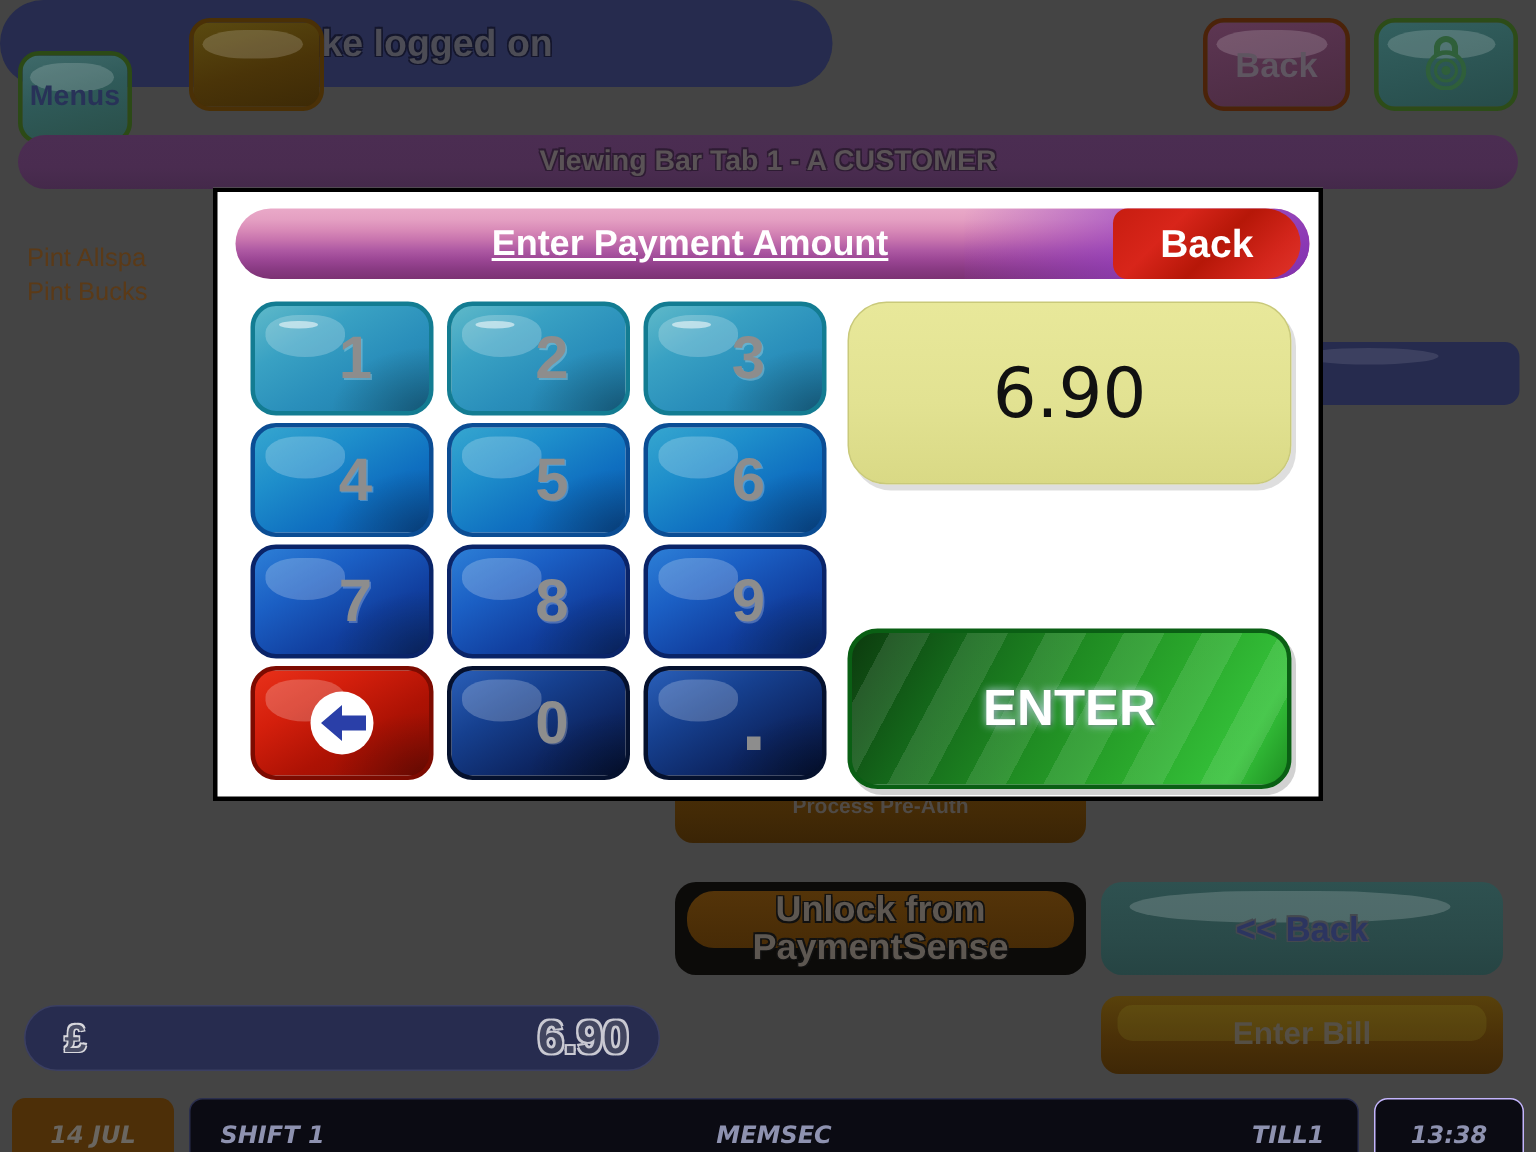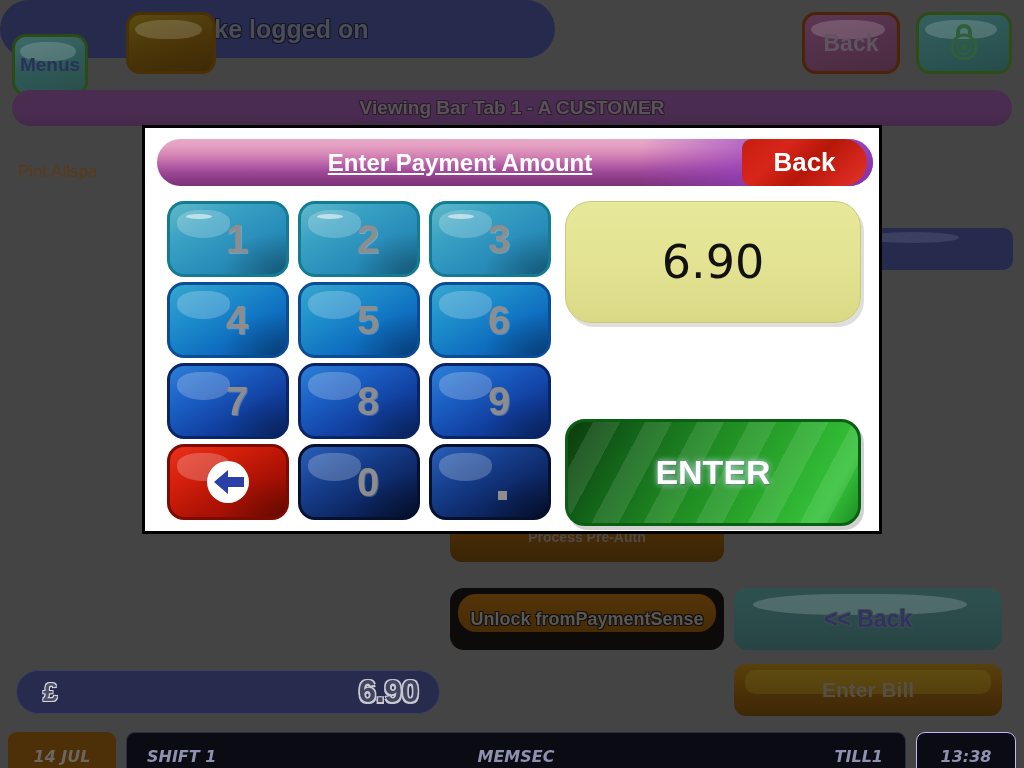--- a/index.html
+++ b/index.html
@@ -96,21 +96,21 @@
 
   
   #preauth-btn {
     left: 450px; top: 512px; width: 274px; height: 50px;
     background: linear-gradient(180deg,#4c3008 0%,#432a06 60%,#3a2405 100%);
     border-radius: 12px; color: #4f4a46; font-size: 14px;
   }
   #unlock-btn {
     left: 450px; top: 588px; width: 274px; height: 62px;
     background: #0c0b09; border-radius: 14px;
-    color: #5d5751; font-size: 18px; 
+    color: #5d5751; font-size: 24px; flex-direction: column;
   }
   #unlock-btn .inner-fill {
     position: absolute; left: 8px; top: 6px; width: 258px; height: 38px;
     background: linear-gradient(180deg,#543409 0%,#472b06 100%);
     border-radius: 18px;
   }
   #unlock-btn .lbl { text-shadow: -1px -1px 0 #111, 1px -1px 0 #111, -1px 1px 0 #111, 1px 1px 0 #111; }
   #back2-btn {
     left: 734px; top: 588px; width: 268px; height: 62px;
     background: linear-gradient(180deg,#2e5150 0%,#2a4a49 60%,#264443 100%);
@@ -320,20 +320,21 @@
         </svg>
       </span>
     </div>
 
     <div id="tabtitle-bar">
       <span class="lbl">Viewing Bar Tab 1 - A CUSTOMER</span>
     </div>
 
     <div id="order-list">
       <div>Pint Allspa</div>
+      <div>Pint Bucks</div>
     </div>
 
     <div id="right-blob">
       <span class="glare"></span>
     </div>
 
     <div class="btn3d" id="preauth-btn">
       <span class="glare"></span>
       <span class="lbl">Process Pre-Auth</span>
     </div>

